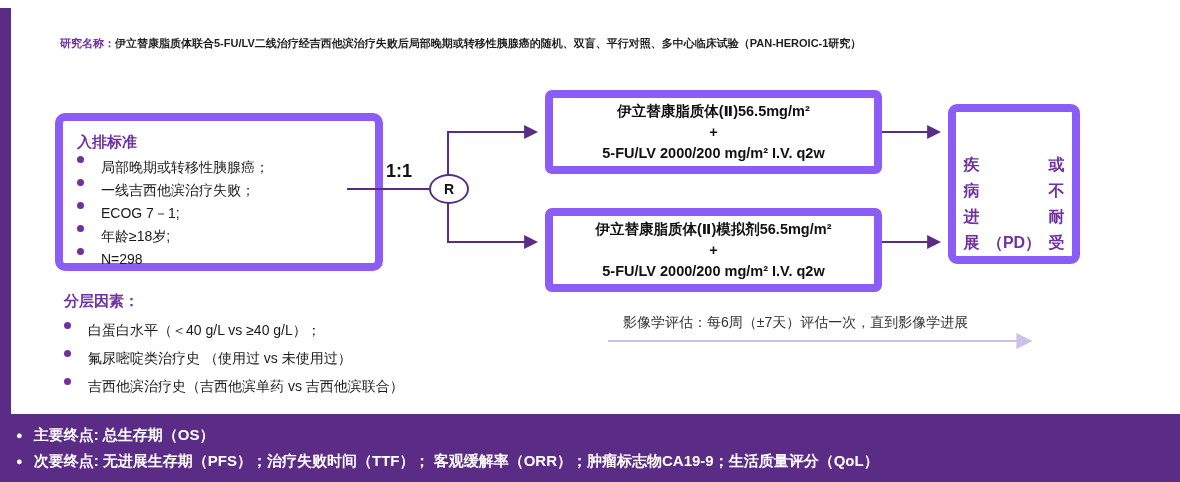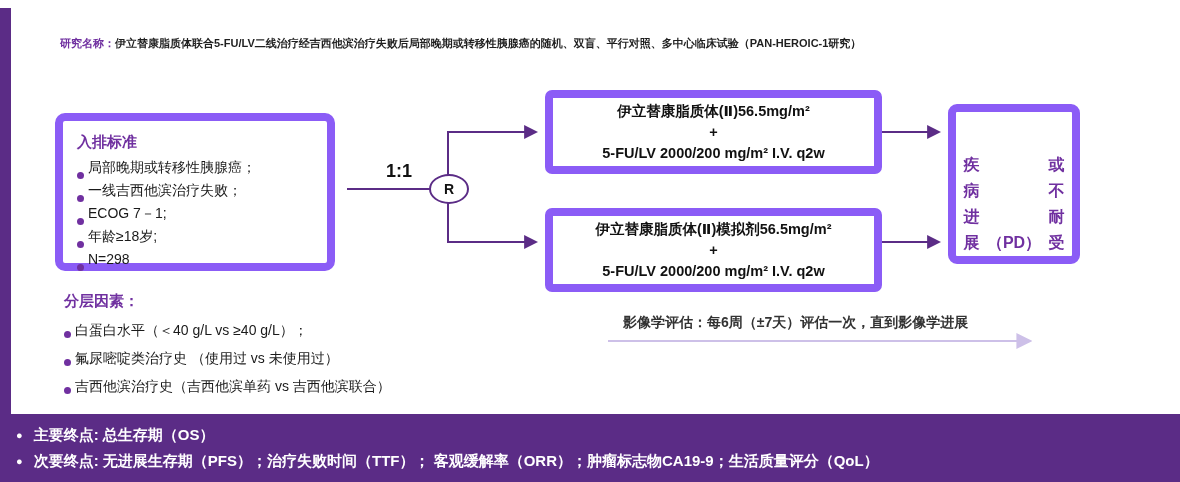--- a/index.html
+++ b/index.html
@@ -14,24 +14,24 @@
   .study-title {
     position:absolute; left:60px; top:26px; width:1104px;
     font-size:11px; font-weight:bold; color:#1f1f1f; line-height:34px;
   }
   .study-title .label { color:#7030A0; }
 
   .box {
     position:absolute; border:8px solid #8b5cf6; border-radius:10px;
     background:#ffffff; box-sizing:border-box;
   }
-  .inclusion { left:55px; top:113px; width:280px; height:158px; padding:9px 14px; }
+  .inclusion { left:55px; top:113px; width:328px; height:158px; padding:9px 14px; }
   .inclusion .box-title { color:#7030A0; font-weight:bold; font-size:15px; line-height:24px; }
   .blist { margin:2px 0 0 0; }
-  .bitem { display:flex; align-items:flex-end; gap:4px; font-size:14px; color:#1a1a1a; line-height:23px; }
+  .bitem { display:flex; align-items:flex-start; gap:17px; font-size:14px; color:#1a1a1a; line-height:23px; }
   .dot { width:7px; height:7px; border-radius:50%; background:#7030A0; flex:0 0 auto; }
 
   .ratio-label { position:absolute; left:386px; top:161px; font-size:18px; font-weight:bold; color:#111; }
   .r-node {
     position:absolute; left:429px; top:174px; width:40px; height:30px;
     border:2px solid #5B2C86; border-radius:50%; background:#ffffff;
     display:flex; align-items:center; justify-content:center;
     font-size:14px; font-weight:bold; color:#111; box-sizing:border-box; z-index:3;
   }
 
@@ -46,21 +46,21 @@
   .outcome {
     left:948px; top:104px; width:132px; height:160px; border-radius:9px;
     display:flex; flex-direction:row; align-items:flex-end; justify-content:center;
     color:#7030A0; font-size:16px; font-weight:bold; line-height:26px; text-align:center; z-index:2;
   }
 
   .strat-title { position:absolute; left:64px; top:292px; color:#7030A0; font-size:15px; font-weight:bold; }
   .strat-list { position:absolute; left:64px; top:322px; }
   .strat-list .bitem { margin-bottom:12px; line-height:16px; }
 
-  .imaging-note { position:absolute; left:623px; top:314px; font-size:14px; color:#333;font-weight:bold; }
+  .imaging-note { position:absolute; left:623px; top:314px; font-size:14px; color:#333; }
 
   .connectors { position:absolute; left:0; top:0; z-index:1; pointer-events:none; }
 
   .banner {
     position:absolute; left:0; top:414px; width:1180px; height:68px;
     background:#5B2C86; color:#ffffff; box-sizing:border-box; padding:8px 16px;
   }
   .banner-line { display:flex; gap:11px; font-size:15px; font-weight:bold; line-height:26px; }
   .banner-line .wbullet { font-size:11px; line-height:26px; }
 </style>

